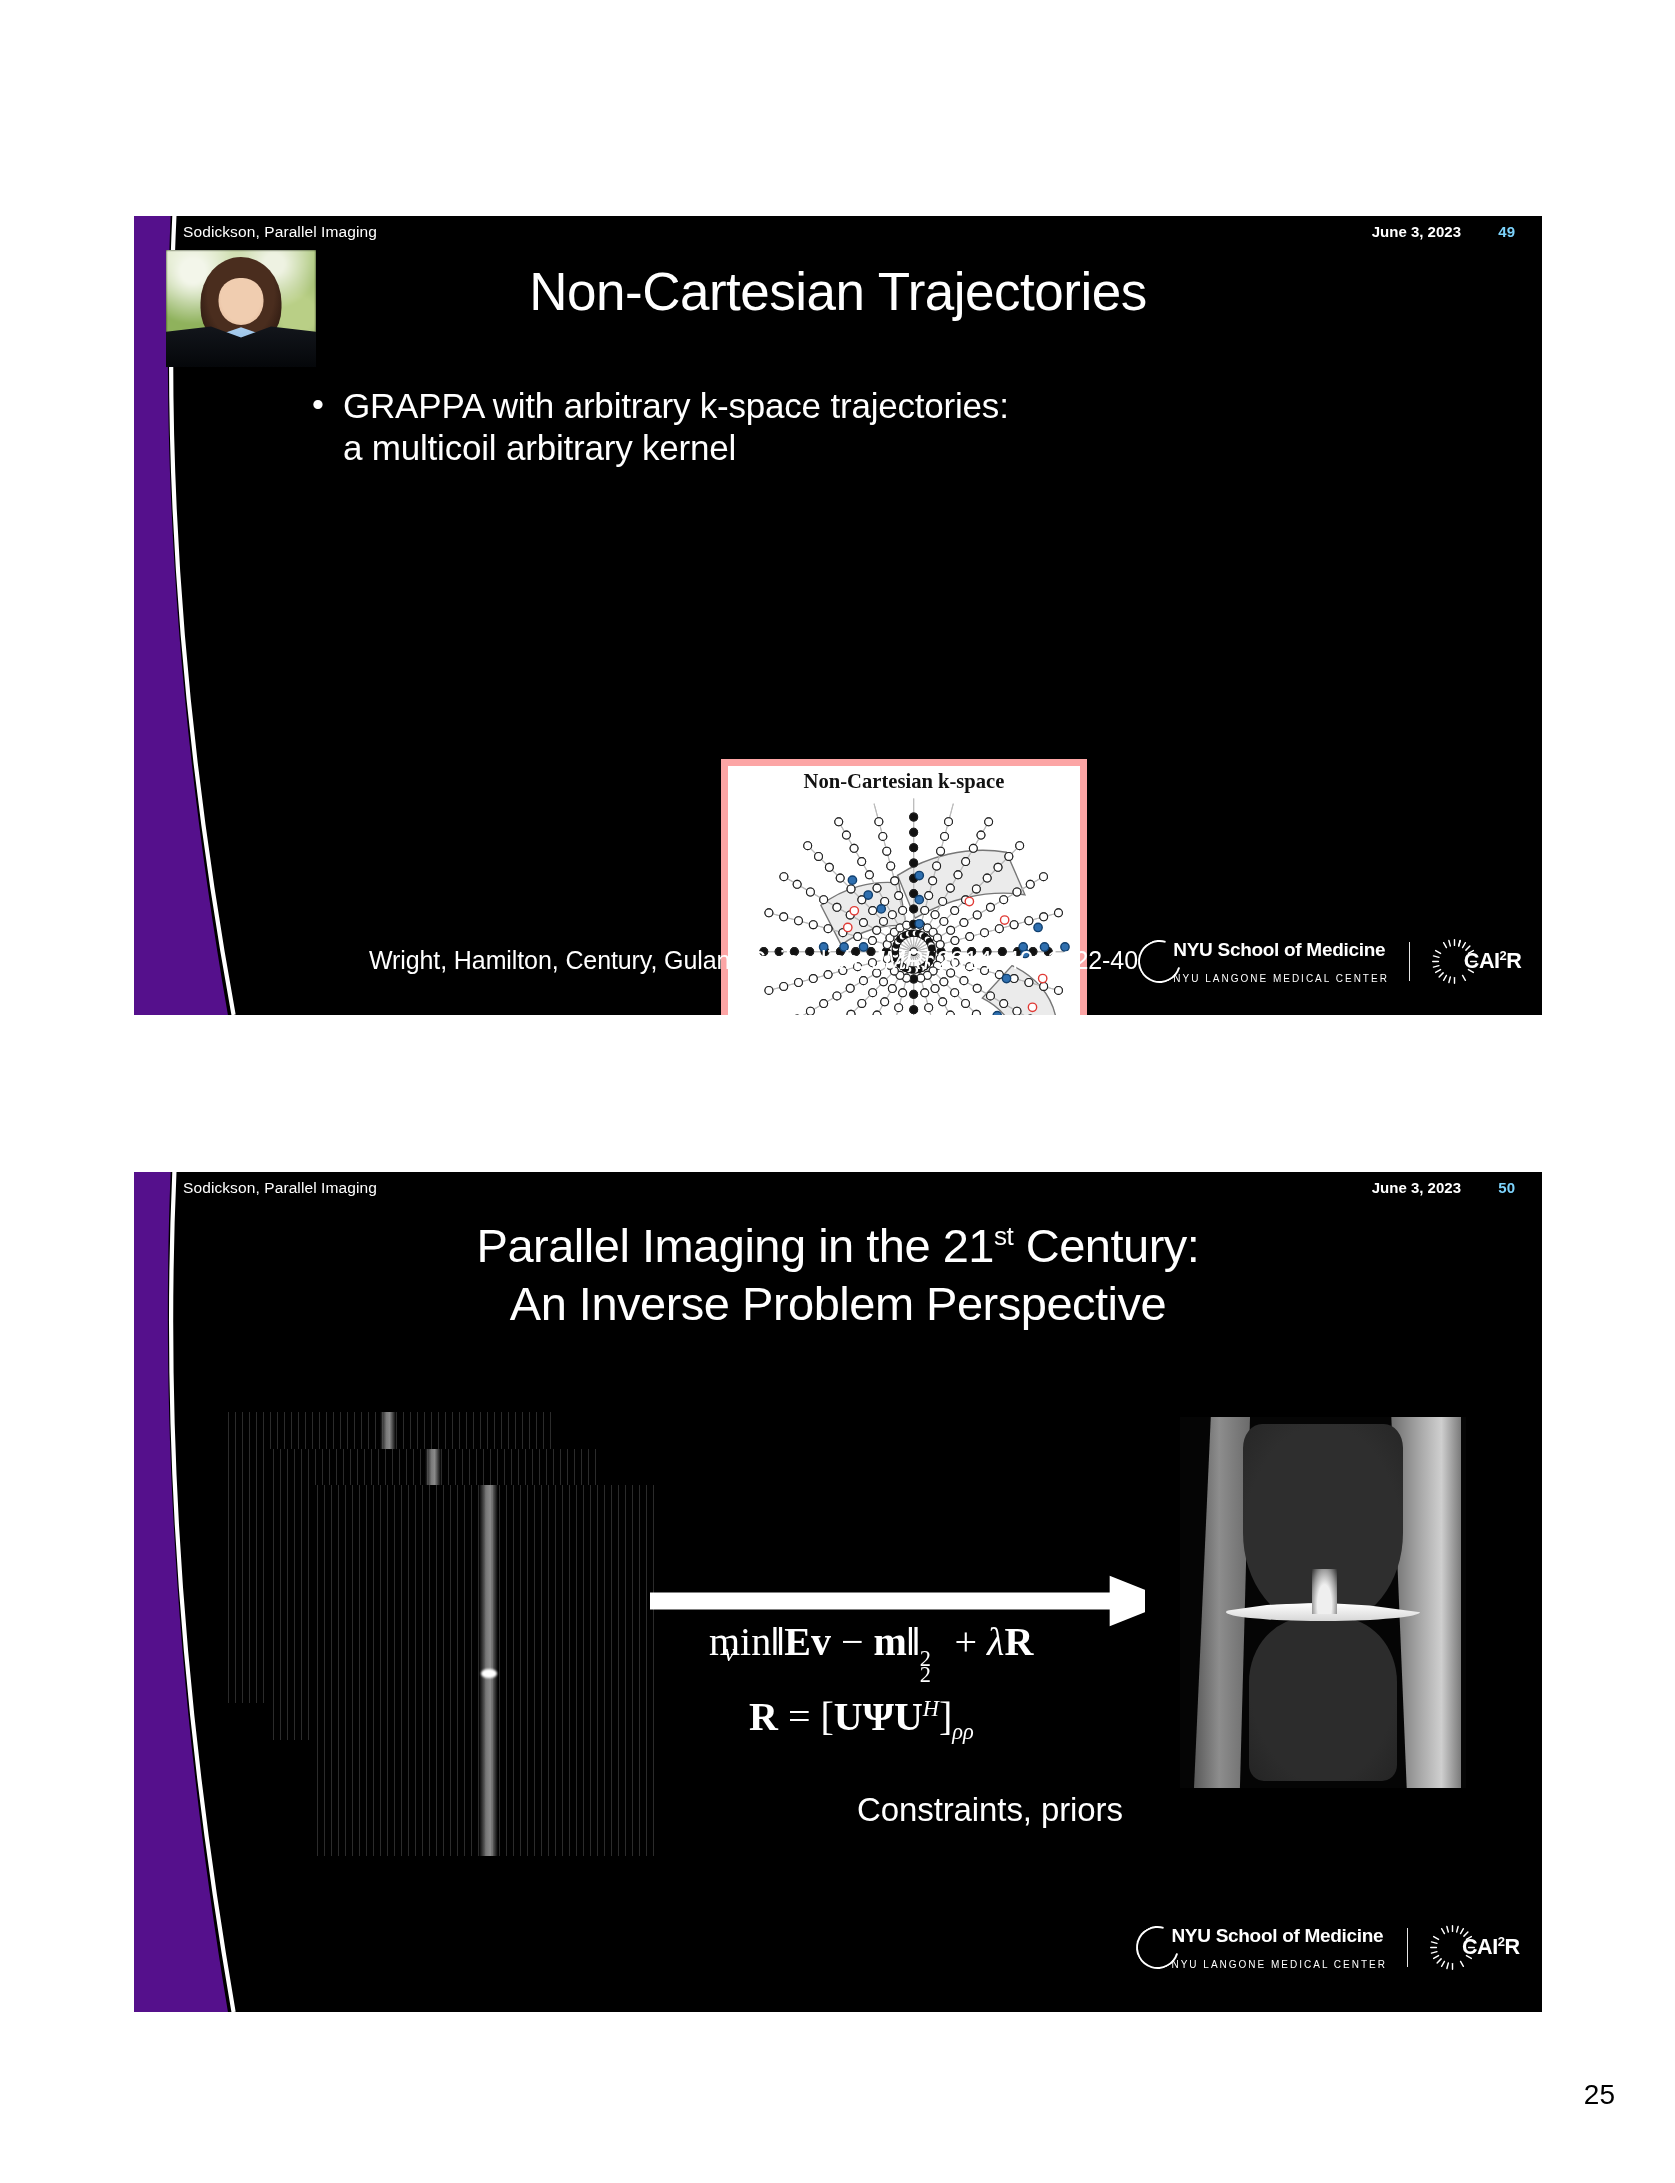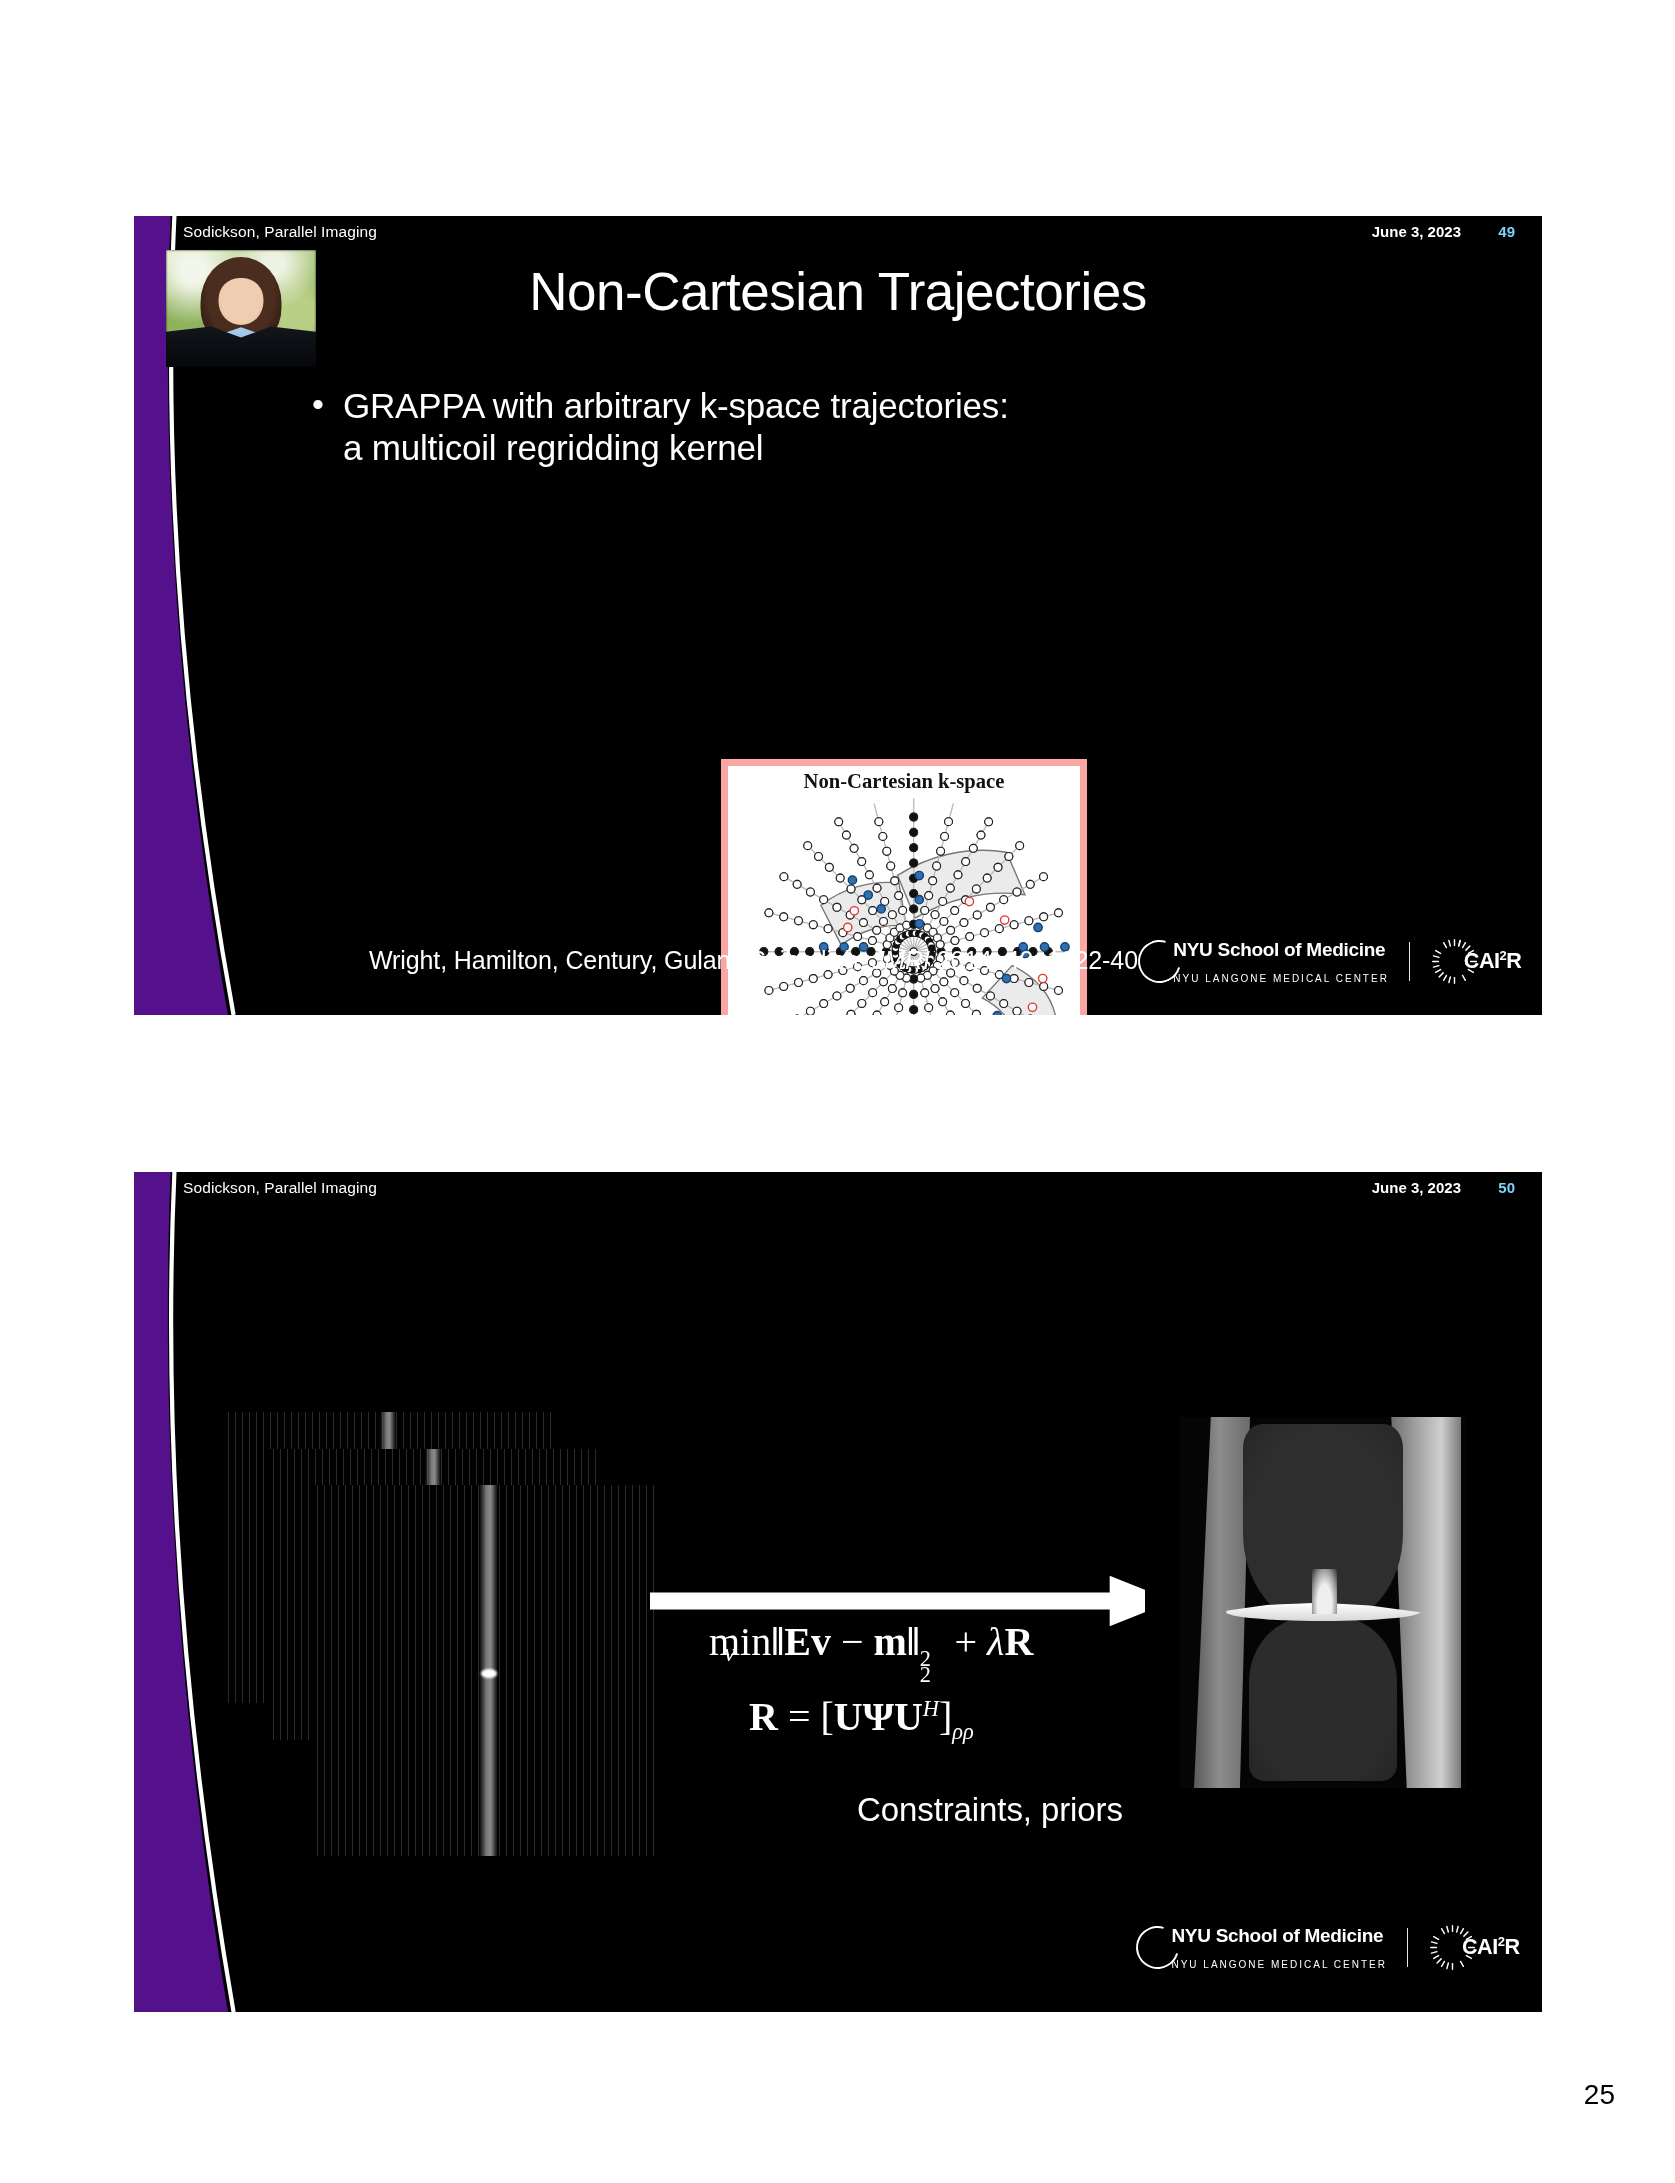--- a/index.html
+++ b/index.html
@@ -243,21 +243,21 @@
       <div class="blazer"></div>
     </div>
 
     <div class="s1-title">Non-Cartesian Trajectories</div>
 
     <div class="bullet-block">
       <div class="bullet-row">
         <div class="bullet-dot">•</div>
         <div class="bullet-lines">
           <div>GRAPPA with arbitrary k-space trajectories:</div>
-          <div>a multicoil regridding kernel</div>
+          <div>a multicoil arbitrary kernel</div>
         </div>
       </div>
     </div>
 
     <div class="kspace-fig">
       <div class="inner">
         <div class="kspace-cap">Non-Cartesian k-space</div>
         <svg viewBox="0 0 760 812">
           <defs>
             <g id="spokepts"></g>
@@ -837,20 +837,24 @@
         <path d="M86,0 C66,450 84,1050 212,1790" fill="none" stroke="#ffffff" stroke-width="9"></path>
       </svg>
     </div>
 
     <div class="hdr">
       <div class="hdr-left">Sodickson, Parallel Imaging</div>
       <div class="hdr-date">June 3, 2023</div>
       <div class="hdr-num">50</div>
     </div>
 
+    <div class="s2-title">
+      <div><span>Parallel Imaging in the 21</span><sup>st</sup><span> Century:</span></div>
+      <div>An Inverse Problem Perspective</div>
+    </div>
 
     <div id="coil-stack">
       <div class="coil-img" style="left:0;top:0;width:328px;height:291px;">
         <div class="stripes"></div>
         <div class="dcband" style="left:155px;"></div>
         <div class="dcdot" style="left:157px;top:141px;"></div>
       </div>
       <div class="coil-img" style="left:45px;top:37px;width:328px;height:291px;">
         <div class="stripes"></div>
         <div class="dcband" style="left:155px;"></div>

